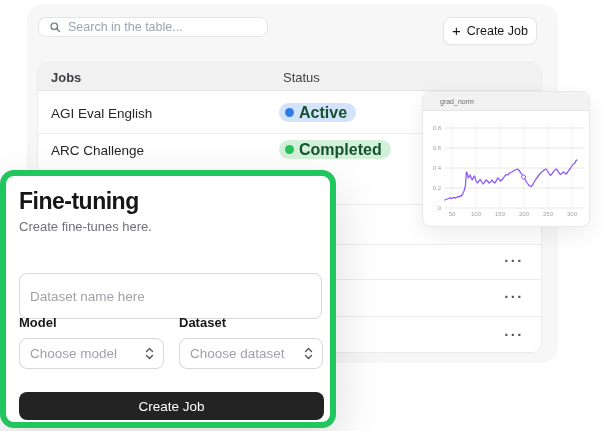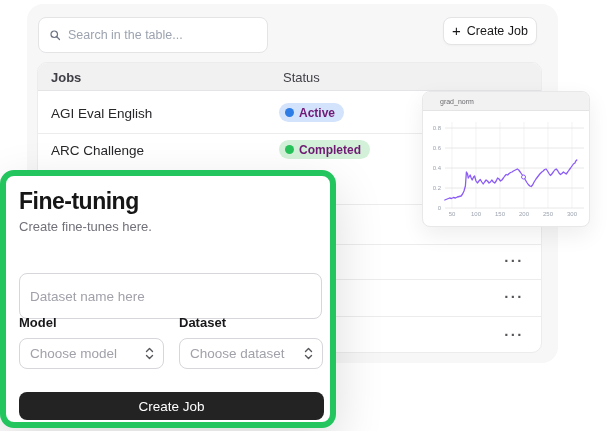--- a/index.html
+++ b/index.html
@@ -5,21 +5,21 @@
   * { margin:0; padding:0; box-sizing:border-box; }
   html,body { width:614px; height:431px; background:#ffffff; overflow:hidden;
               font-family:"Liberation Sans","DejaVu Sans",sans-serif; }
   .abs { position:absolute; }
 
   
   .bg-card { left:27px; top:4px; width:531px; height:359px;
              background:#f7f7f8; border-radius:16px; z-index:1; }
 
   
-  .search { left:11px; top:13px; width:230px; height:36px; background:#fff;
+  .search { left:11px; top:13px; width:230px; height:20px; background:#fff;
             border:1px solid #e4e4e7; border-radius:8px; display:flex; align-items:center;
             gap:7px; padding:0 10px; }
   .search input { border:none; outline:none; flex:1; font-size:12.5px; color:#3f3f46;
                   background:transparent; font-family:inherit; }
   .search input::placeholder { color:#9ca3af; }
 
   
   .create-top { left:416px; top:13px; width:94px; height:28px; background:#fff;
                 border:1px solid #e4e4e7; border-radius:8px; display:flex; align-items:center;
                 justify-content:center; gap:6px; cursor:pointer;
@@ -34,21 +34,21 @@
                   border-bottom:1px solid #e4e4e7; border-radius:9px 9px 0 0; }
   .col-jobs   { position:absolute; left:13px;  top:7px; font-size:13px; font-weight:700; color:#3f3f46; }
   .col-status { position:absolute; left:245px; top:7px; font-size:13px; font-weight:500; color:#3f3f46; }
 
   .divider { position:absolute; left:0; right:0; height:1px; background:#ececec; }
 
   .cellname { position:absolute; left:13px; font-size:13.5px; color:#27272a; }
   .badge { position:absolute; left:241px; height:19px; border-radius:10px; display:flex;
            align-items:center; gap:5px; padding:0 9px 0 6px; }
   .badge .dot { width:9px; height:9px; border-radius:50%; }
-  .badge .blabel { font-size:12px; font-weight:600; color:#701a75; }
+  .badge .blabel { font-size:16px; font-weight:600; color:#14532d; }
 
   .rowmenu { position:absolute; left:460px; width:32px; height:16px; display:flex;
              align-items:center; justify-content:center; cursor:pointer;
              font-size:15px; font-weight:700; letter-spacing:1.5px; color:#55555a; line-height:0; }
 
   
   .chart-panel { left:422px; top:91px; width:168px; height:136px; background:#fff;
                  border:1px solid #e8e8e8; border-radius:8px; z-index:5;
                  box-shadow:0 8px 22px rgba(0,0,0,.07); }
   .chart-header { position:absolute; left:0; top:0; right:0; height:19px; background:#f2f2f2;

